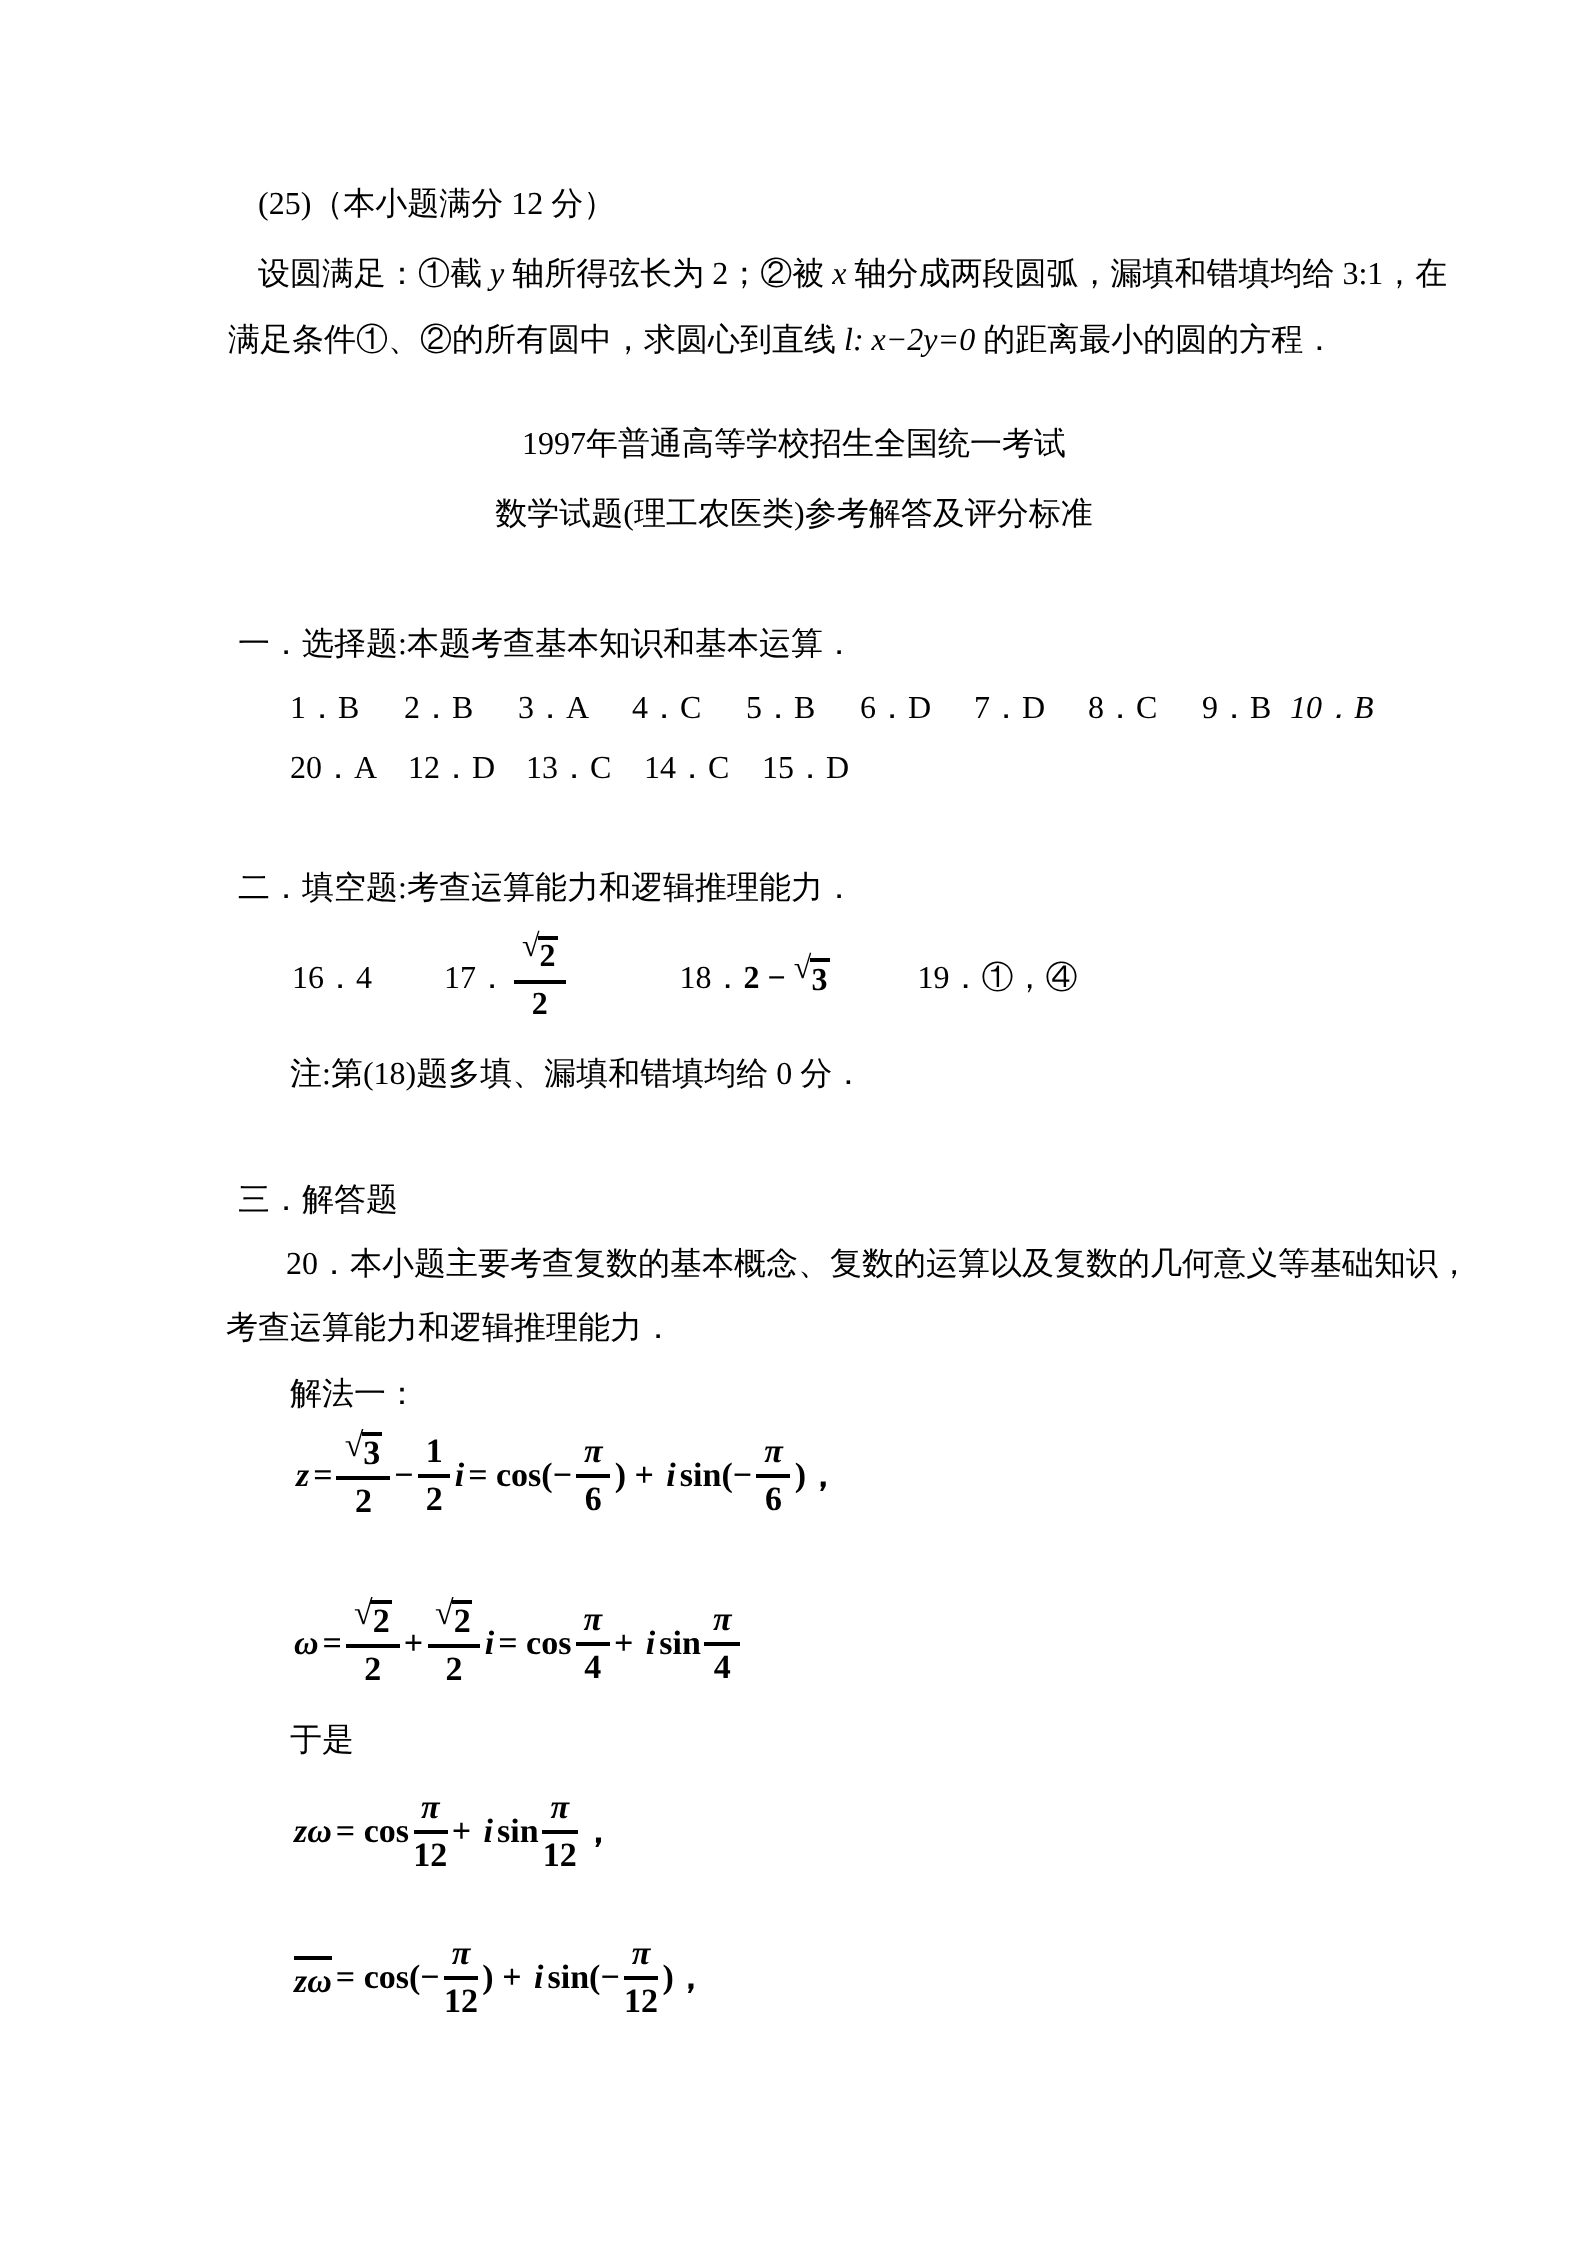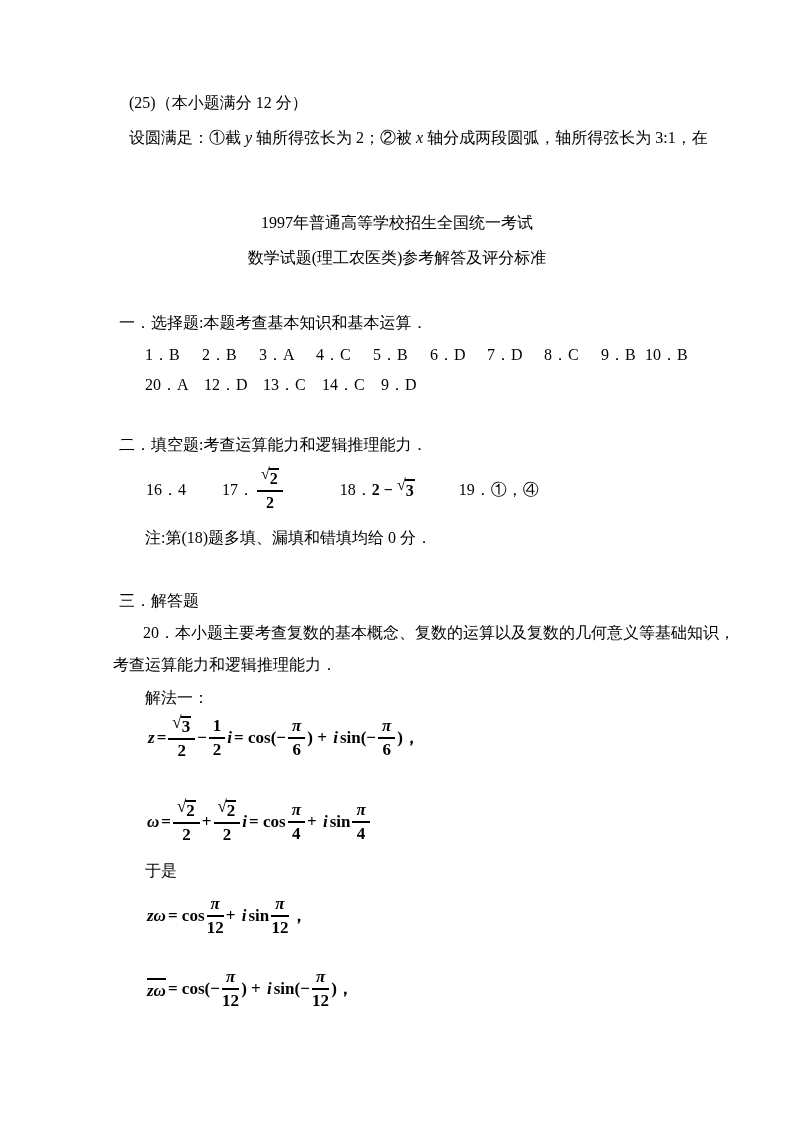--- a/index.html
+++ b/index.html
@@ -14,21 +14,21 @@
     overflow:hidden;
   }
   .abs{position:absolute;white-space:nowrap;line-height:20px;}
   .b{font-weight:normal;}
   .it{font-style:italic;}
   .center{left:0;right:0;text-align:center;}
   
   .ansrow .ans{display:inline-block;}
   .r1 .ans{width:57px;}
   .r1 .ans:nth-child(9){width:44px;}
-  .r1 .ans:last-child{width:auto;}
+  .r1 .ans:last-child{width:auto;font-style:italic;}
   .r2 .ans{width:59px;}
   .r2 .ans:last-child{width:auto;}
   
   .frac{display:inline-flex;flex-direction:column;align-items:center;vertical-align:middle;margin:0 3px;}
   .frac .fn{border-bottom:2px solid #000;padding:0 4px 2px;line-height:18px;display:inline-flex;align-items:flex-end;}
   .frac .fd{padding-top:2px;line-height:18px;}
   
   .sq{display:inline-flex;align-items:flex-start;white-space:nowrap;}
   .sq .rs{line-height:1;margin-right:-1px;transform:translateY(-2px);}
   .sq .rc{border-top:2px solid #000;padding:0 1px;}
@@ -45,38 +45,41 @@
 </style>
 </head>
 <body>
 
 <div class="page">
 
   <div class="abs" style="top:93px;left:129px">
     <span>(25)（本小题满分 12 分）</span>
   </div>
   <div class="abs" style="top:128px;left:129px">
-    <span>设圆满足：①截 </span><span class="it">y</span><span> 轴所得弦长为 2；②被 </span><span class="it">x</span><span> 轴分成两段圆弧，轴所得弦长为 3:1，在</span>
+    <span>设圆满足：①截 </span><span class="it">y</span><span> 轴所得弦长为 2；②被 </span><span class="it">x</span><span> 轴分成两段圆弧，漏填和错填均给 3:1，在</span>
+  </div>
+  <div class="abs" style="top:161px;left:114px">
+    <span>满足条件①、②的所有圆中，求圆心到直线 </span><span class="it">l: x−2y=0</span><span> 的距离最小的圆的方程．</span>
   </div>
 
   <div class="abs center b" style="top:213px">
     <span>1997年普通高等学校招生全国统一考试</span>
   </div>
   <div class="abs b" style="top:313px;left:119px">
     <span>一．选择题:本题考查基本知识和基本运算．</span>
   </div>
 
   <div class="abs center" style="top:248px">
     <span>数学试题(理工农医类)参考解答及评分标准</span>
   </div>
   <div class="abs ansrow r1" style="top:345px;left:145px">
     <span class="ans">1．B</span><span class="ans">2．B</span><span class="ans">3．A</span><span class="ans">4．C</span><span class="ans">5．B</span><span class="ans">6．D</span><span class="ans">7．D</span><span class="ans">8．C</span><span class="ans">9．B</span><span class="ans">10．B</span>
   </div>
   <div class="abs ansrow r2" style="top:375px;left:145px">
-    <span class="ans">20．A</span><span class="ans">12．D</span><span class="ans">13．C</span><span class="ans">14．C</span><span class="ans">9．D</span>
+    <span class="ans">20．A</span><span class="ans">12．D</span><span class="ans">13．C</span><span class="ans">14．C</span><span class="ans">15．D</span>
   </div>
 
   <div class="abs b" style="top:435px;left:119px">
     <span>二．填空题:考查运算能力和逻辑推理能力．</span>
   </div>
   <div class="abs fillrow" style="top:464px;left:146px;height:52px">
     <span style="margin-right:36px">16．4</span>
     <span class="grp" style="margin-right:54px">
       <span>17．</span>
       <span class="frac fb">

